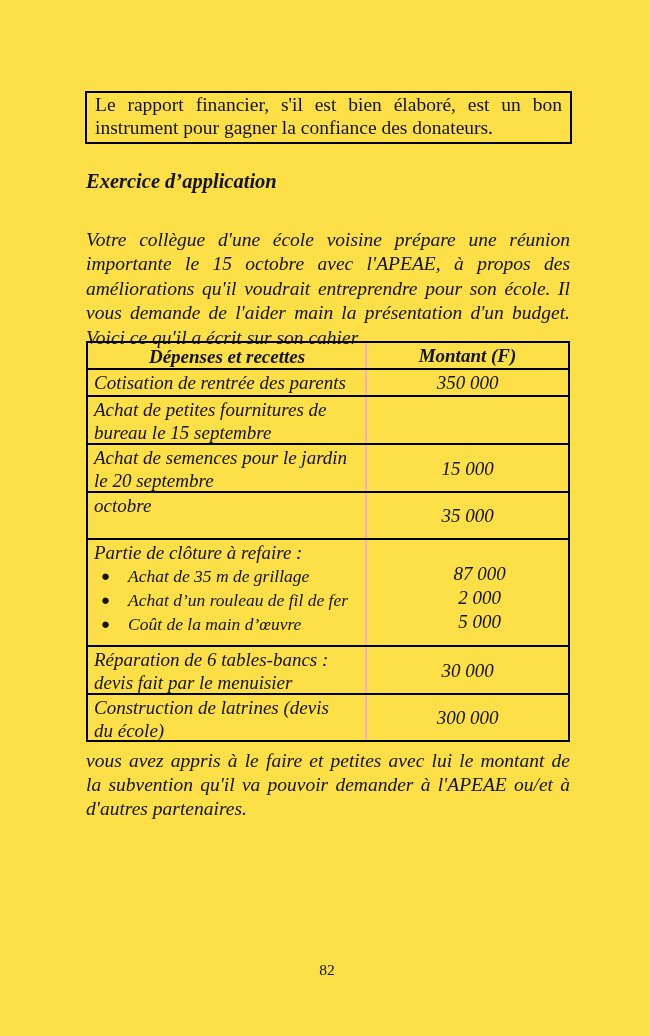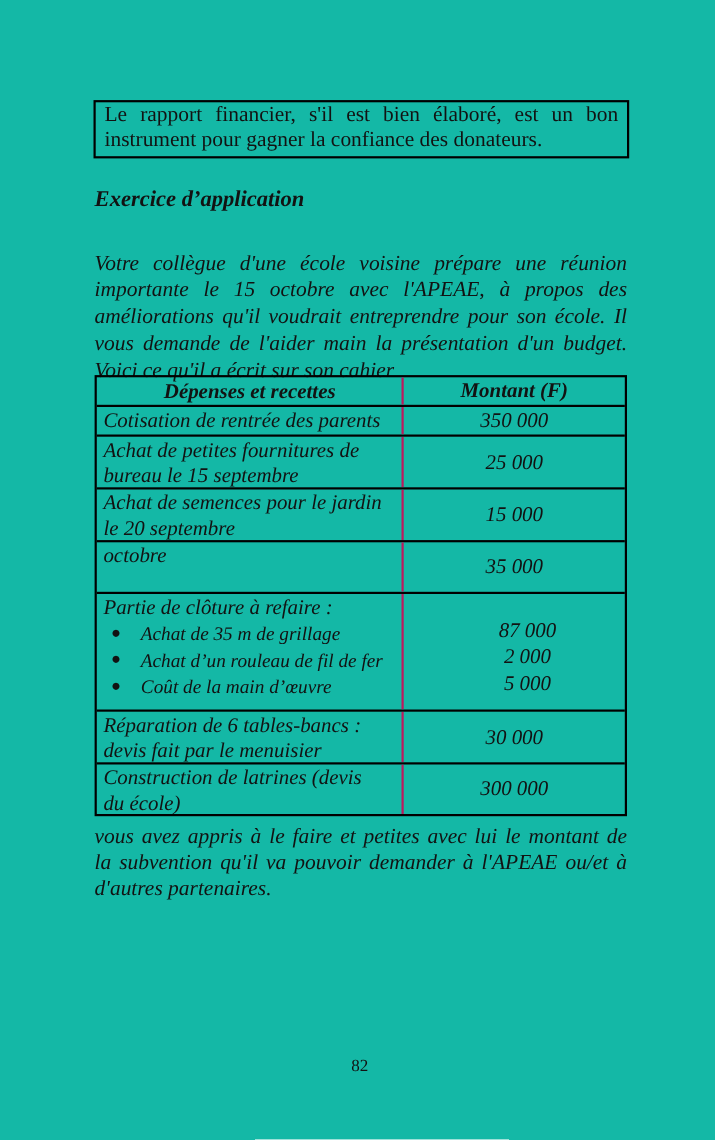--- a/index.html
+++ b/index.html
@@ -1,21 +1,21 @@
 <!DOCTYPE html>
 <html lang="fr"><head>
 <meta charset="utf-8">
 <title>Page 82</title>
 <style>
   html, body { margin: 0; padding: 0; background: #ffffff; }
   .page {
     position: relative;
     width: 650px;
     height: 1036px;
-    background: #14b8a6;
+    background: #fde047;
     color: #121212;
     font-family: "Liberation Serif", "DejaVu Serif", serif;
     overflow: hidden;
   }
 
   
   .callout {
     position: absolute;
     left: 85px; top: 91px;
     width: 487px;
@@ -57,21 +57,21 @@
     box-sizing: border-box;
     border: 2px solid #000;
     font-style: italic;
     font-size: 19px;
   }
   .trow { display: flex; border-top: 2px solid #000; overflow: hidden; }
   .trow:first-child { border-top: none; }
   .cell { box-sizing: border-box; overflow: hidden; }
   .cell.label {
     width: 279px;
-    border-right: 2px solid #be185d;
+    border-right: 2px solid #f9a8d4;
     padding: 1px 5px 0 6px;
     line-height: 23px;
     display: flex; flex-direction: column; justify-content: flex-start;
   }
   .cell.amount {
     flex: 1;
     display: flex; flex-direction: column;
     justify-content: center; align-items: center;
     text-align: center;
     line-height: 23px;
@@ -126,21 +126,21 @@
         <div class="cell amount">Montant (F)</div>
       </div>
       <div class="trow" style="height: 25px;">
         <div class="cell label">
           <div>Cotisation de rentrée des parents</div>
         </div>
         <div class="cell amount">
           <div>350 000</div>
         </div>
       </div>
-      <div class="trow" style="height: 46px;">
+      <div class="trow" style="height: 46px; flex-direction: column;">
         <div class="cell label">
           <div>Achat de petites fournitures de</div>
           <div>bureau le 15 septembre</div>
         </div>
         <div class="cell amount">
           <div>25 000</div>
         </div>
       </div>
       <div class="trow" style="height: 46px;">
         <div class="cell label">

